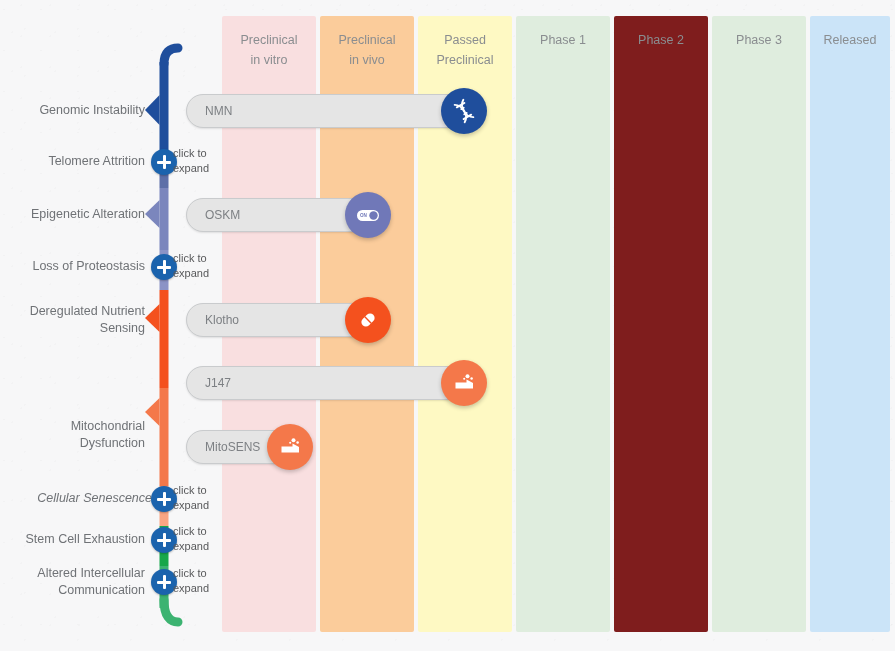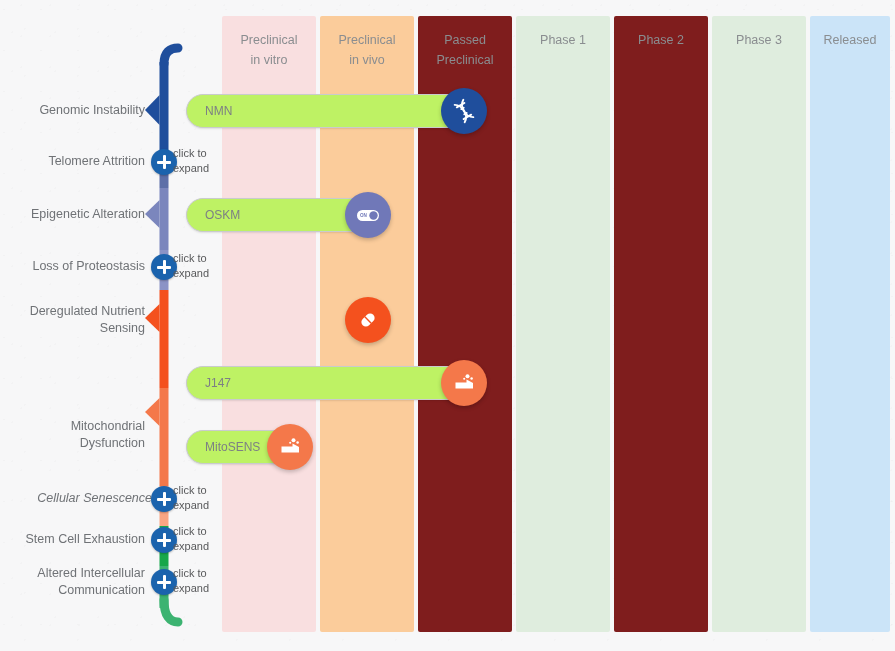--- a/index.html
+++ b/index.html
@@ -87,21 +87,21 @@
     white-space: pre-line;
     cursor: pointer;
   }
 
   
   .pill-wrap { position: absolute; height: 34px; }
   .pill {
     position: absolute;
     left: 0; top: 0;
     height: 34px;
-    background: #bef264;
+    background: #e5e5e5;
     border: 1px solid #c9cbcd;
     border-radius: 17px;
     box-shadow: 0 1px 2px rgba(0,0,0,0.10);
     display: flex;
     align-items: center;
     cursor: pointer;
   }
   .pill-label {
     padding-left: 18px;
     font-size: 12px;
@@ -128,21 +128,21 @@
 
   <div id="columns-layer">
       <div class="col" style="left: 222px; width: 94px; background: rgb(249, 223, 224);">
         <div class="col-head">Preclinical
 in vitro</div>
       </div>
       <div class="col" style="left: 320px; width: 94px; background: rgb(251, 204, 155);">
         <div class="col-head">Preclinical
 in vivo</div>
       </div>
-      <div class="col" style="left: 418px; width: 94px; background: #7f1d1d;">
+      <div class="col" style="left: 418px; width: 94px; background: #fef9c3;">
         <div class="col-head">Passed
 Preclinical</div>
       </div>
       <div class="col" style="left: 516px; width: 94px; background: rgb(223, 237, 222);">
         <div class="col-head">Phase 1</div>
       </div>
       <div class="col" style="left: 614px; width: 94px; background: #7f1d1d;">
         <div class="col-head">Phase 2</div>
       </div>
       <div class="col" style="left: 712px; width: 94px; background: rgb(223, 237, 222);">
@@ -229,20 +229,23 @@
         </div>
         <div class="badge" style="left: 159px; background: rgb(112, 120, 184);">
           <svg width="26" height="26" viewBox="0 0 26 26">
             <rect x="2" y="8" width="22" height="11" rx="5.5" fill="#ffffff"></rect>
             <circle cx="18.5" cy="13.5" r="4.2" fill="#7078b8"></circle>
             <text x="8.5" y="15.4" font-family="Liberation Sans, sans-serif" font-size="4.6" font-weight="bold" fill="#7078b8" text-anchor="middle">ON</text>
           </svg>
         </div>
       </div>
       <div class="pill-wrap" style="left: 186px; top: 303px; width: 210px;">
+        <div class="pill" style="width: 182px;">
+          <span class="pill-label">Klotho</span>
+        </div>
         <div class="badge" style="left: 159px; background: rgb(244, 81, 30);">
           <svg width="26" height="26" viewBox="0 0 26 26">
             <g transform="rotate(-45 13 13)">
               <rect x="5.5" y="8.5" width="15" height="9" rx="4.5" fill="#ffffff"></rect>
               <path d="M13,8.5 L13,17.5" stroke="#f4511e" stroke-width="1.4"></path>
             </g>
           </svg>
         </div>
       </div>
       <div class="pill-wrap" style="left: 186px; top: 366px; width: 306px;">

